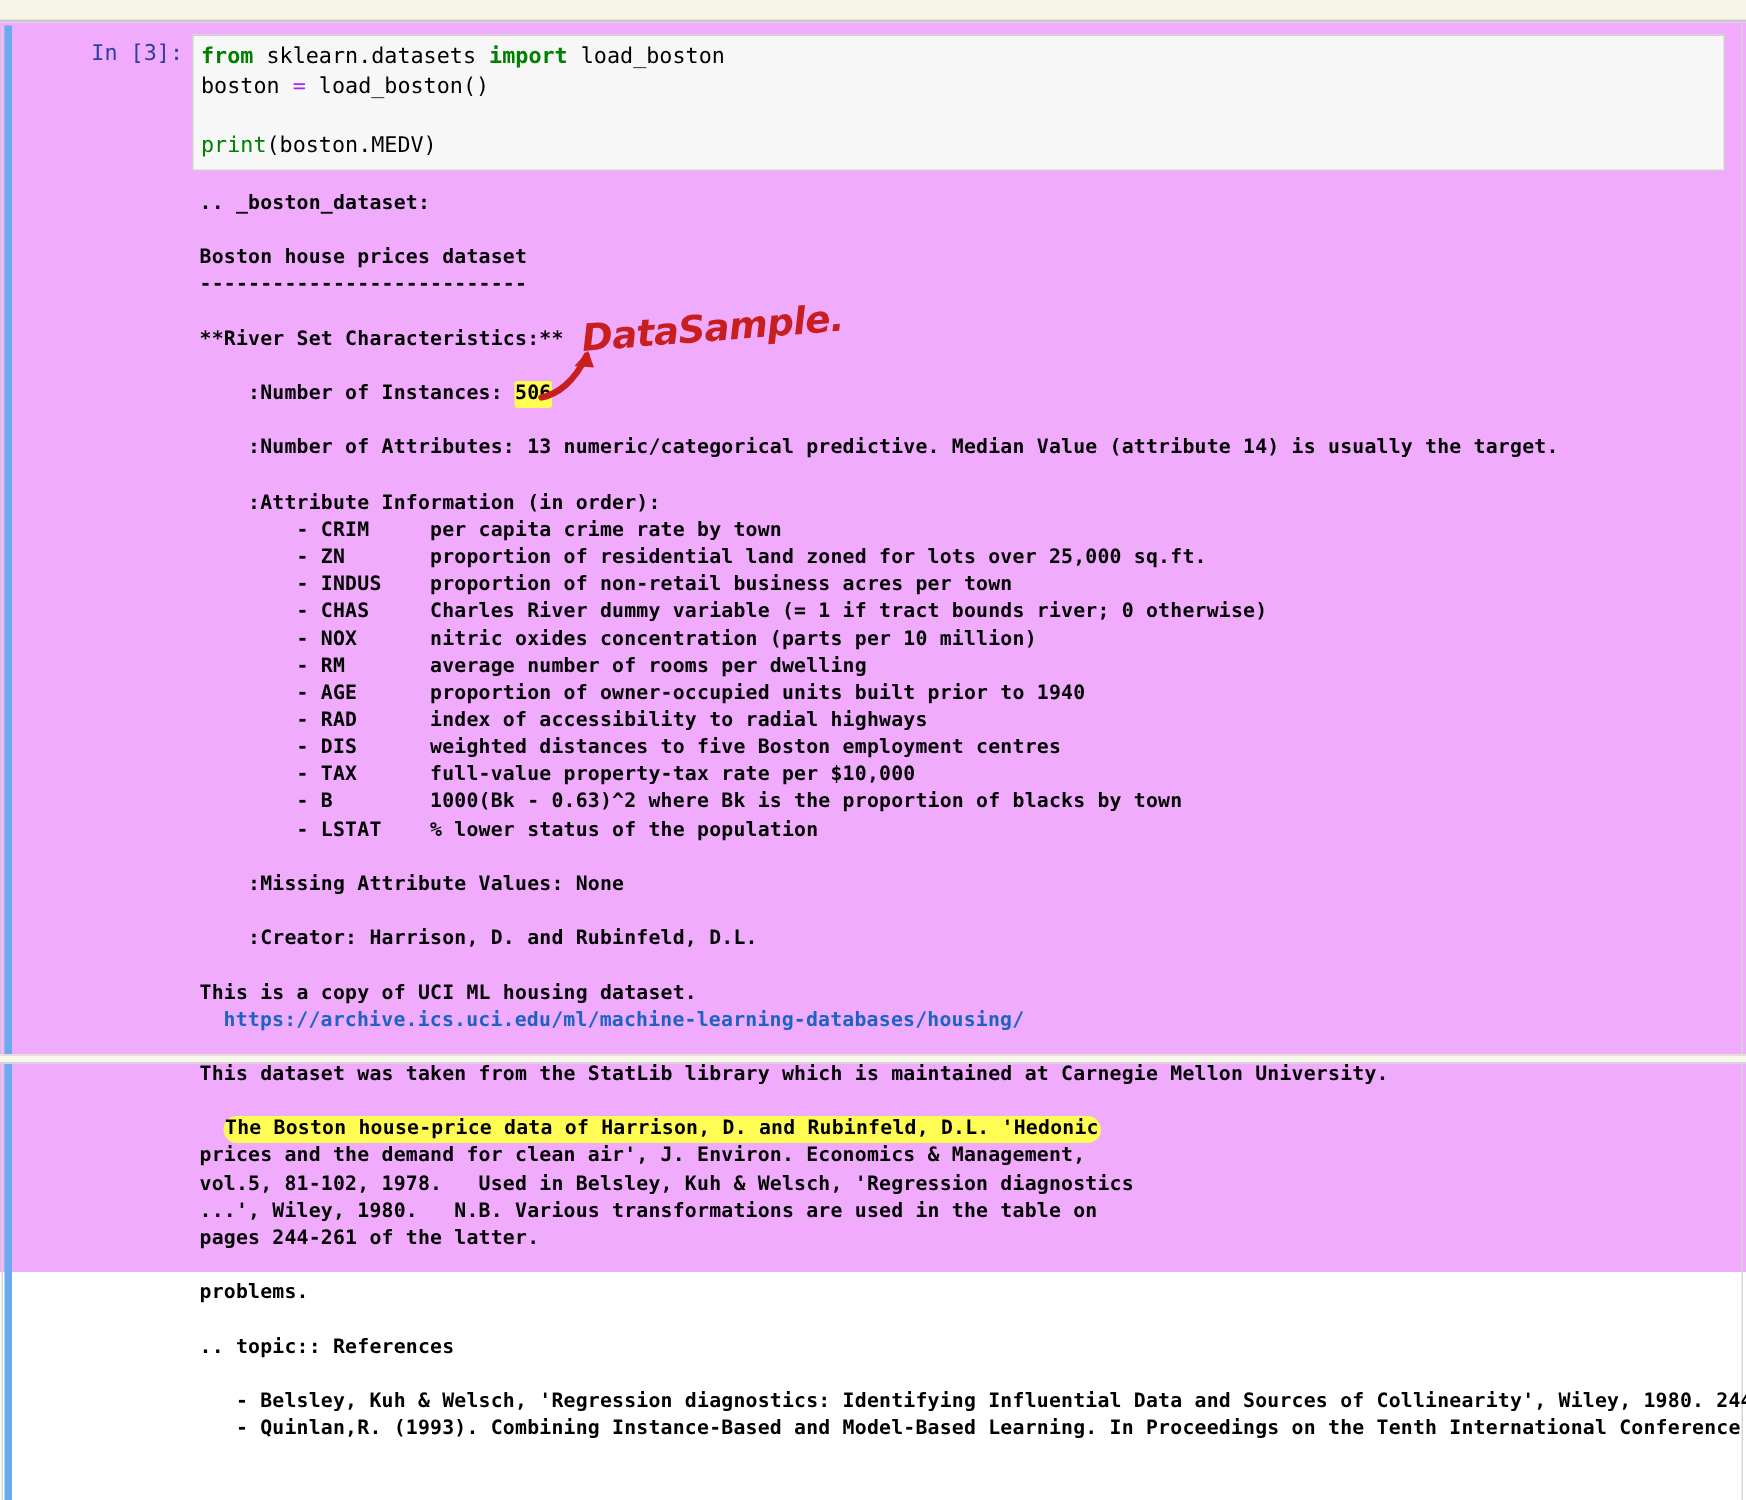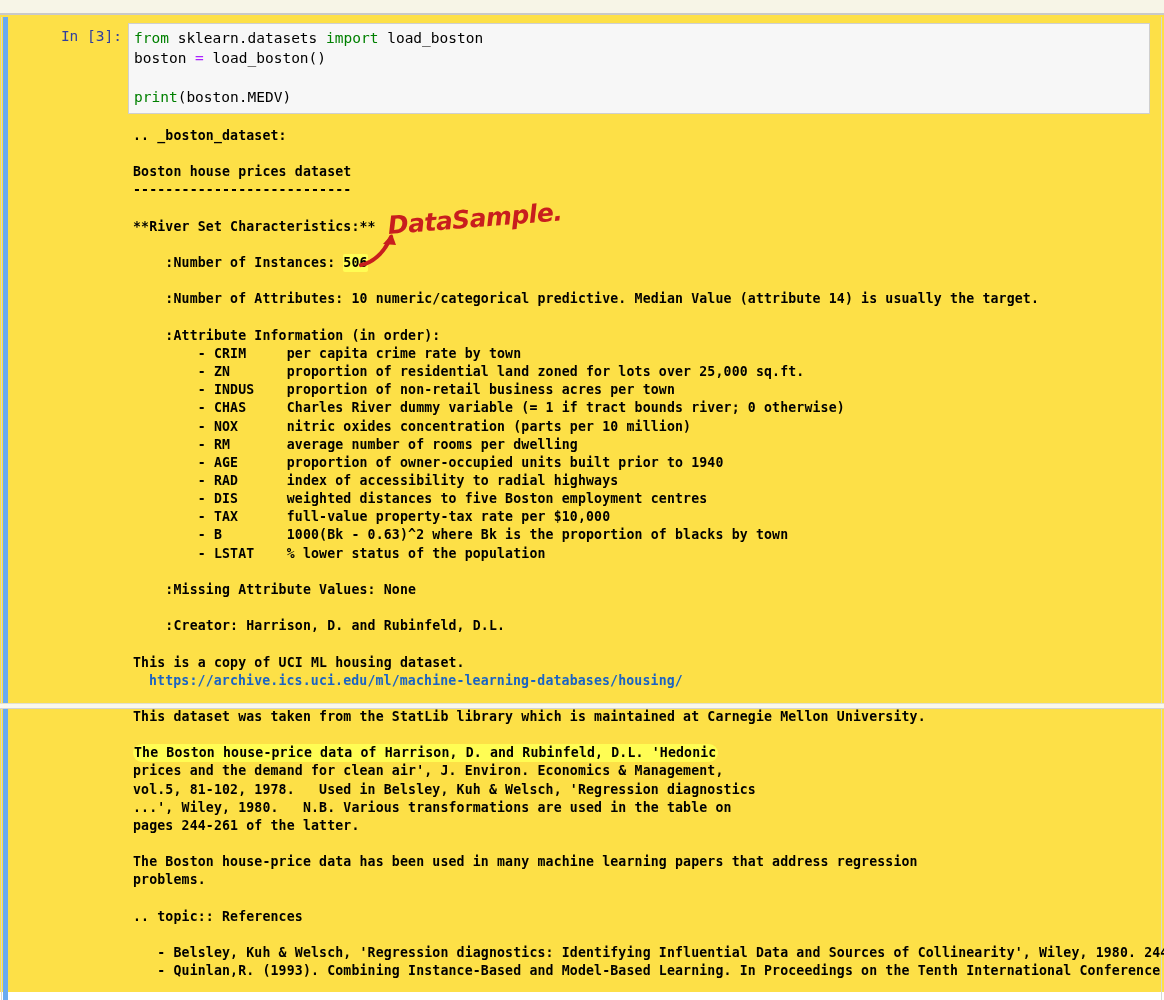--- a/index.html
+++ b/index.html
@@ -26,22 +26,22 @@
     position: absolute;
     left: 0; top: 13px;
     width: 1164px; height: 2px;
     background: #c9c9c9;
   }
 
   
   #notebook {
     position: absolute;
     left: 0; top: 15px;
-    width: 1164px; height: 977px;
-    background: #fde047;
+    width: 1164px; height: 833px;
+    background: #f0abfc;
   }
 
   
   .cell-select-bar {
     position: absolute;
     left: 3px;
     width: 5px;
     background: #6aaaf0;
   }
   #sel-bar-a { top: 2px;  height: 686px; }
@@ -91,21 +91,21 @@
     border: 1px solid #cfcfcf;
     box-sizing: border-box;
     padding: 5px 4px 6px 5px;
   }
   .code-line {
     font-size: 14.5px;
     line-height: 19.5px;
     color: #000000;
     white-space: pre;
   }
-  .kw      { color: #008000; font-weight: normal; }
+  .kw      { color: #008000; font-weight: bold; }
   .op      { color: #aa22ff; }
   .builtin { color: #008000; }
   .blank-line { height: 19.5px; }
 
   
   #output {
     position: absolute;
     left: 133px;
     top: 112px;
     width: 1025px;
@@ -124,20 +124,21 @@
     background: #fffd54;
     color: #000000;
     padding: 1px 0 2px 0;
     border-radius: 2px;
   }
   mark.hl-line {
     background: #fffd54;
     color: #000000;
     padding: 1px 2px 2px 1px;
     border-radius: 9px;
+    margin-left: 16px;
   }
 
   
   #annotation {
     position: absolute;
     left: 371px; top: 196px;
     pointer-events: none;
   }
   #annot-text {
     position: absolute;
@@ -184,21 +185,21 @@
   <div id="output">
     <div class="out-line">.. _boston_dataset:</div>
     <div class="out-line blank">&nbsp;</div>
     <div class="out-line">Boston house prices dataset</div>
     <div class="out-line">---------------------------</div>
     <div class="out-line blank">&nbsp;</div>
     <div class="out-line">**River Set Characteristics:**</div>
     <div class="out-line blank">&nbsp;</div>
     <div class="out-line"><span>    :Number of Instances: </span><mark class="hl">506</mark></div>
     <div class="out-line blank">&nbsp;</div>
-    <div class="out-line">    :Number of Attributes: 10 numeric/categorical predictive. Median Value (attribute 14) is usually the target.</div>
+    <div class="out-line">    :Number of Attributes: 13 numeric/categorical predictive. Median Value (attribute 14) is usually the target.</div>
     <div class="out-line blank">&nbsp;</div>
     <div class="out-line">    :Attribute Information (in order):</div>
     <div class="out-line">        - CRIM     per capita crime rate by town</div>
     <div class="out-line">        - ZN       proportion of residential land zoned for lots over 25,000 sq.ft.</div>
     <div class="out-line">        - INDUS    proportion of non-retail business acres per town</div>
     <div class="out-line">        - CHAS     Charles River dummy variable (= 1 if tract bounds river; 0 otherwise)</div>
     <div class="out-line">        - NOX      nitric oxides concentration (parts per 10 million)</div>
     <div class="out-line">        - RM       average number of rooms per dwelling</div>
     <div class="out-line">        - AGE      proportion of owner-occupied units built prior to 1940</div>
     <div class="out-line">        - RAD      index of accessibility to radial highways</div>
@@ -215,21 +216,20 @@
     <div class="out-line"><span class="link">https://archive.ics.uci.edu/ml/machine-learning-databases/housing/</span></div>
     <div class="out-line blank">&nbsp;</div>
     <div class="out-line">This dataset was taken from the StatLib library which is maintained at Carnegie Mellon University.</div>
     <div class="out-line blank">&nbsp;</div>
     <div class="out-line"><mark class="hl-line">The Boston house-price data of Harrison, D. and Rubinfeld, D.L. 'Hedonic</mark></div>
     <div class="out-line">prices and the demand for clean air', J. Environ. Economics &amp; Management,</div>
     <div class="out-line">vol.5, 81-102, 1978.   Used in Belsley, Kuh &amp; Welsch, 'Regression diagnostics</div>
     <div class="out-line">...', Wiley, 1980.   N.B. Various transformations are used in the table on</div>
     <div class="out-line">pages 244-261 of the latter.</div>
     <div class="out-line blank">&nbsp;</div>
-    <div class="out-line">The Boston house-price data has been used in many machine learning papers that address regression</div>
     <div class="out-line">problems.</div>
     <div class="out-line blank">&nbsp;</div>
     <div class="out-line">.. topic:: References</div>
     <div class="out-line blank">&nbsp;</div>
     <div class="out-line">   - Belsley, Kuh &amp; Welsch, 'Regression diagnostics: Identifying Influential Data and Sources of Collinearity', Wiley, 1980. 244-261.</div>
     <div class="out-line">   - Quinlan,R. (1993). Combining Instance-Based and Model-Based Learning. In Proceedings on the Tenth International Conference of Machine</div>
 
   </div>
 
   <div id="seam"></div>

